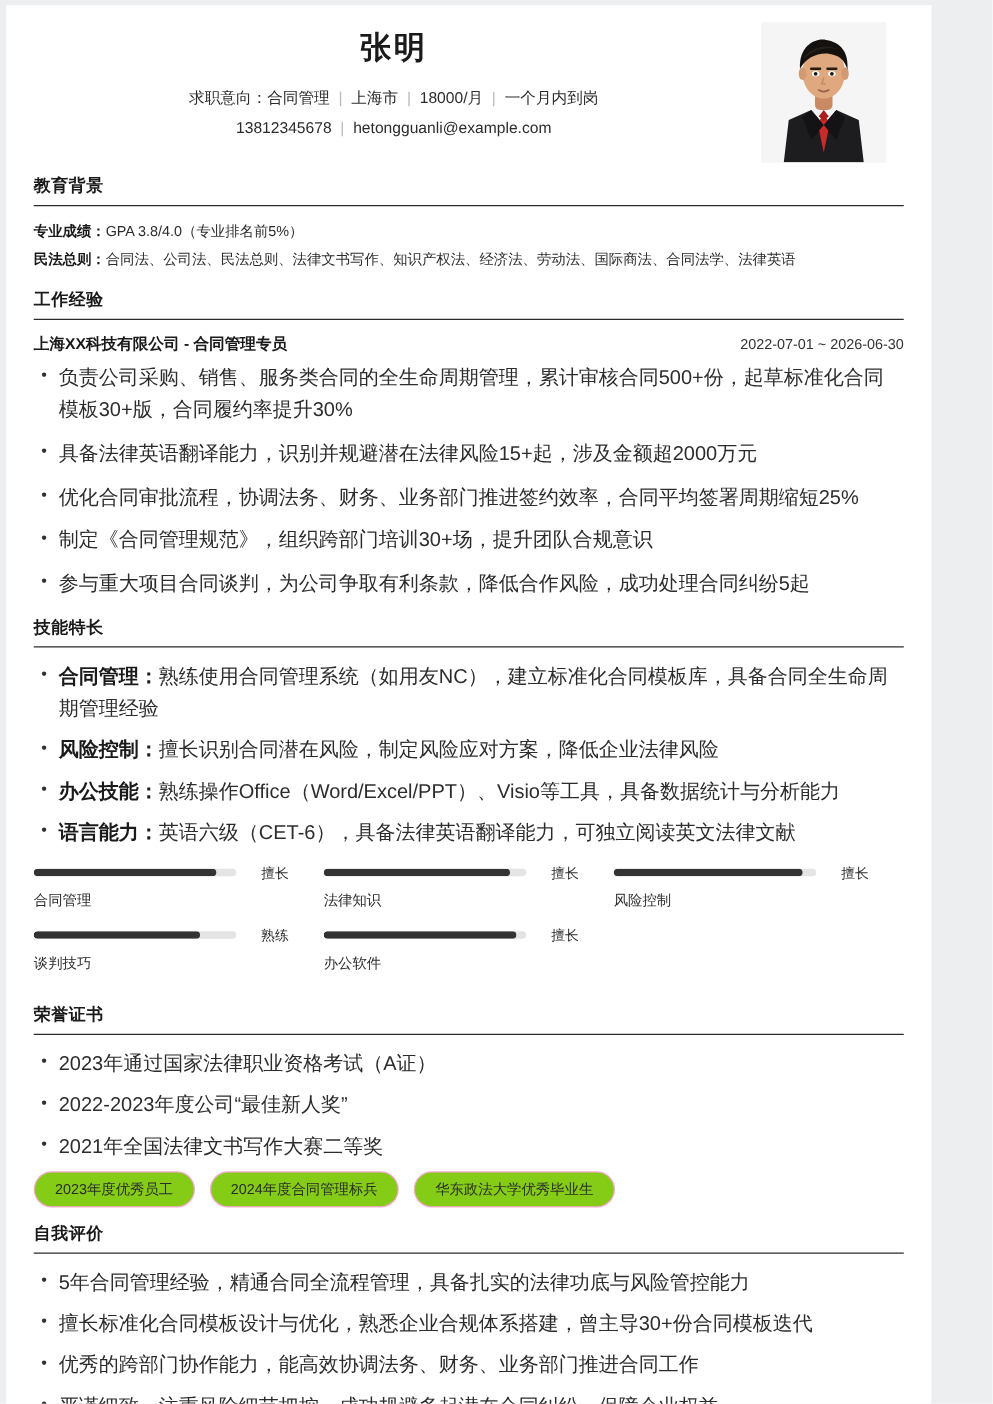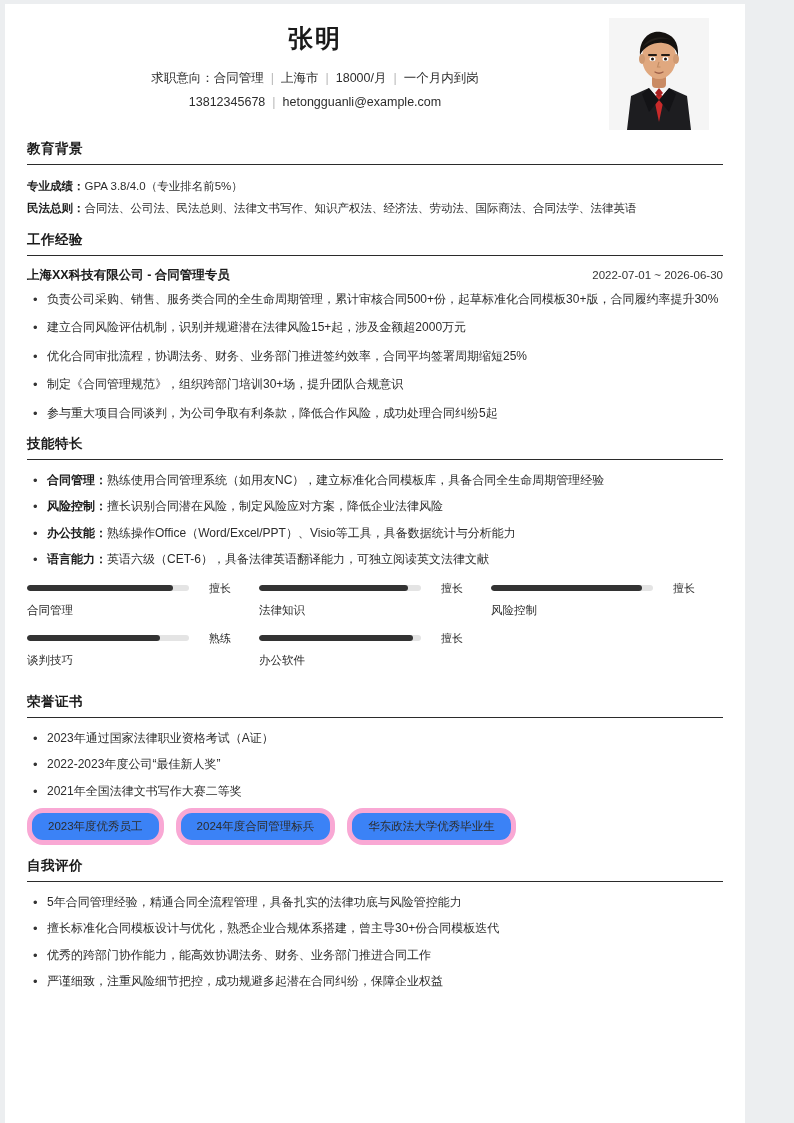--- a/index.html
+++ b/index.html
@@ -122,21 +122,21 @@
 
   
   ul.bullets {
     list-style: none;
     margin-top: 3px;
   }
 
   ul.bullets li {
     position: relative;
     padding-left: 20px;
-    font-size: 12px;
+    font-size: 16px;
     line-height: 1.62;
     color: #2c2c2c;
     margin-bottom: 9px;
   }
 
   ul.bullets li::before {
     content: "•";
     position: absolute;
     left: 6px;
     top: -1px;
@@ -195,26 +195,26 @@
 
   
   .tag-row {
     display: flex;
     flex-wrap: wrap;
     gap: 12px;
     margin-top: 6px;
   }
 
   .tag {
-    border: 5px solid #f9a8d4;
+    border: 1px solid #f9a8d4;
     border-radius: 16px;
     padding: 6px 16px;
     font-size: 11.5px;
     color: #2c2c2c;
-    background: #3b82f6;
+    background: #84cc16;
     white-space: nowrap;
   }
 </style>
 </head>
 <body>
 
 <div class="page">
   <div class="inner">
 
     <div class="header">
@@ -272,21 +272,21 @@
 
     <div class="section">
       <div class="section-title">工作经验</div>
       <div class="section-rule"></div>
       <div class="entry-head">
         <div class="entry-title">上海XX科技有限公司 - 合同管理专员</div>
         <div class="entry-date">2022-07-01 ~ 2026-06-30</div>
       </div>
       <ul class="bullets" id="work-bullets">
           <li>负责公司采购、销售、服务类合同的全生命周期管理，累计审核合同500+份，起草标准化合同模板30+版，合同履约率提升30%</li>
-          <li>建立合同风险评估机制，识别并规避潜在法律风险15+起，涉及金额超2000万元</li>
+          <li>具备法律英语翻译能力，识别并规避潜在法律风险15+起，涉及金额超2000万元</li>
           <li>优化合同审批流程，协调法务、财务、业务部门推进签约效率，合同平均签署周期缩短25%</li>
           <li>制定《合同管理规范》，组织跨部门培训30+场，提升团队合规意识</li>
           <li>参与重大项目合同谈判，为公司争取有利条款，降低合作风险，成功处理合同纠纷5起</li>
         </ul>
     </div>
 
     <div class="section">
       <div class="section-title">技能特长</div>
       <div class="section-rule"></div>
       <ul class="bullets tight" id="skill-bullets">

